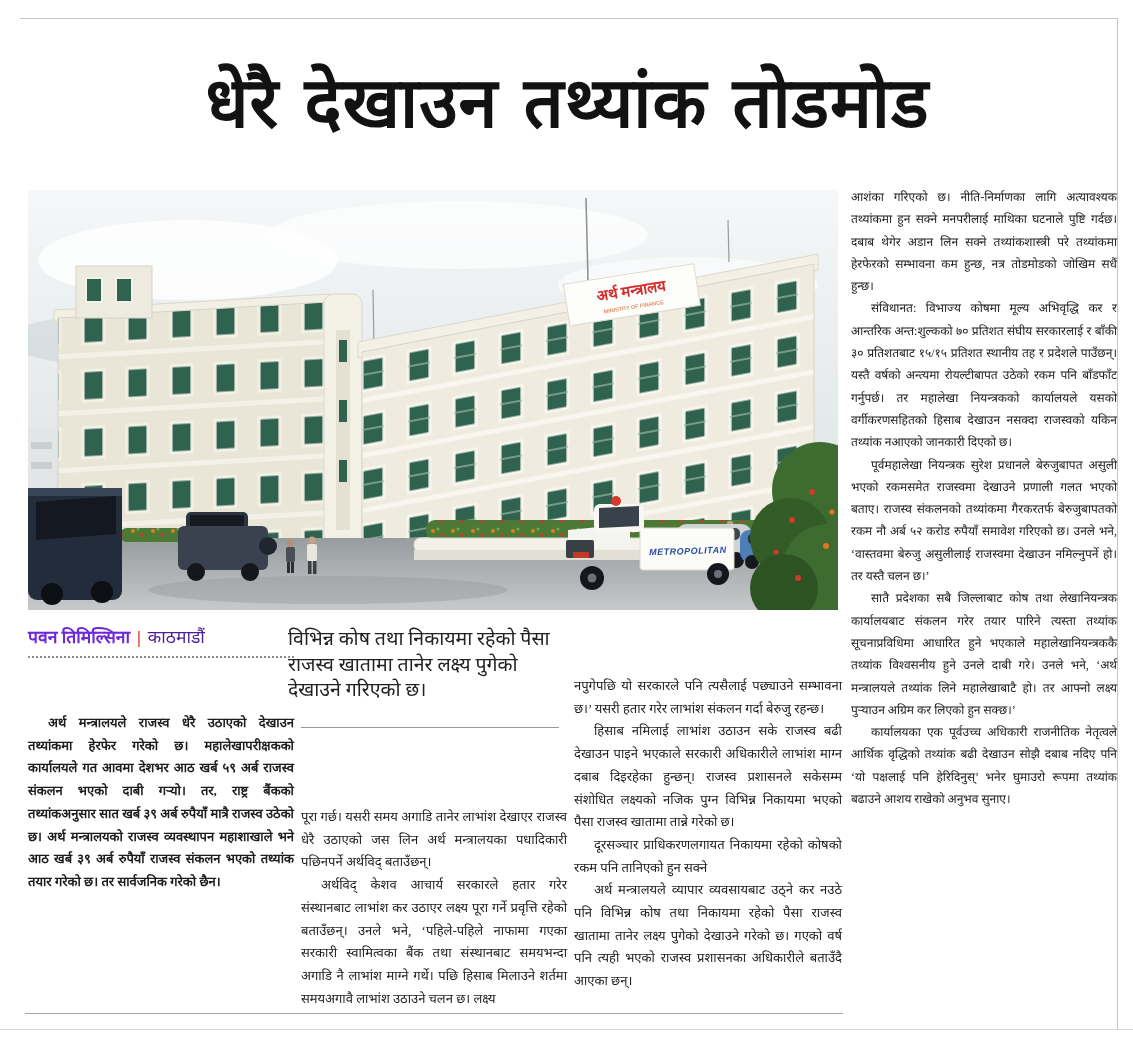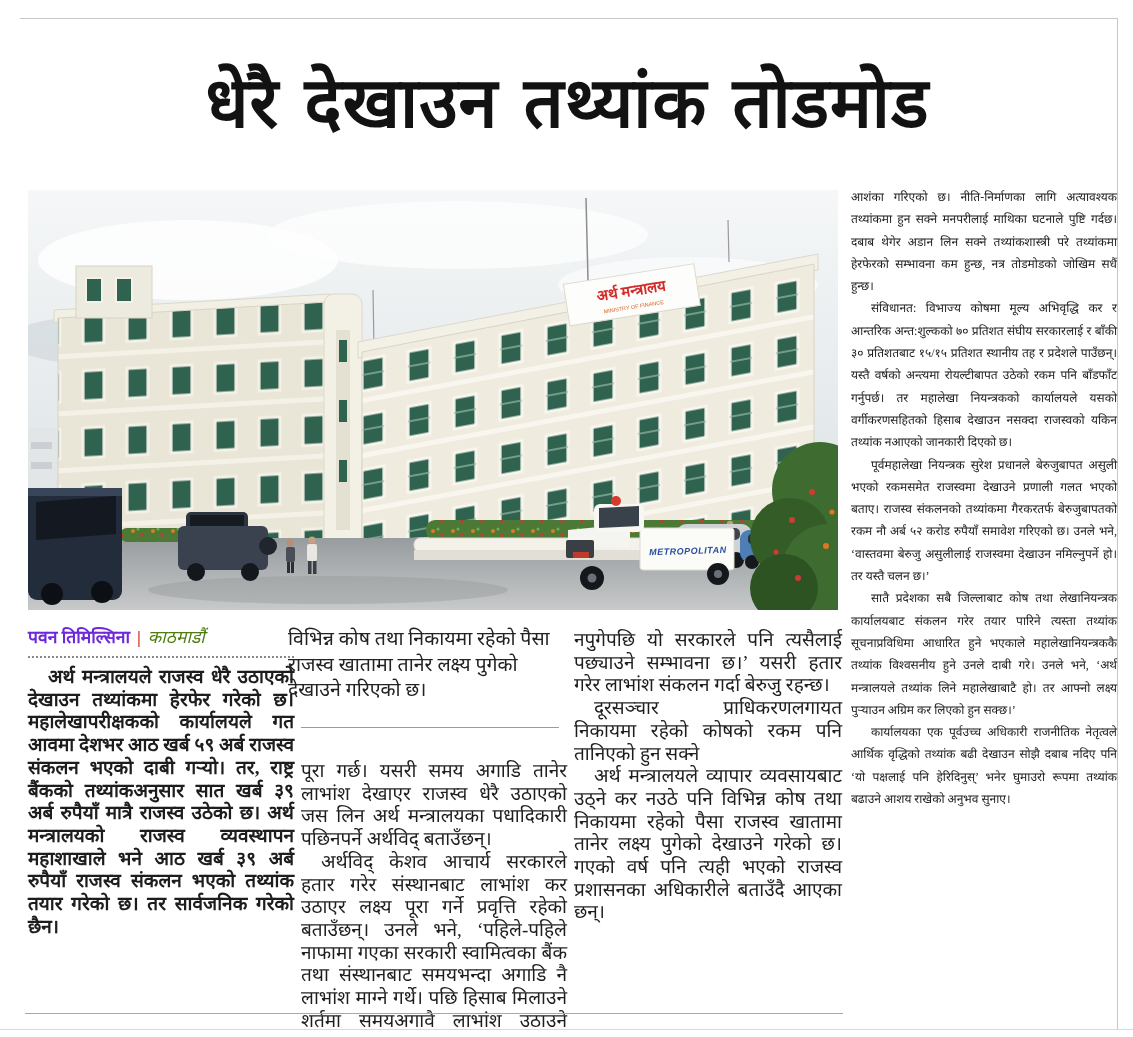--- a/index.html
+++ b/index.html
@@ -19,32 +19,32 @@
     font-family:"DejaVu Sans","Liberation Sans",sans-serif;
     font-weight:700; font-size:70px; letter-spacing:1px; color:#121212; white-space:nowrap;
   }
 
   .photo-frame { position:absolute; left:28px; top:190px; width:810px; height:420px; background:#dfe4e6; }
 
   .col { position:absolute; text-align:justify; }
   .col p { margin:0; }
   .col p.ind { text-indent:20px; }
 
-  .col-body { font-size:19px; line-height:22.7px; color:#1d1d1d; }
+  .col-body { font-size:13px; line-height:22.7px; color:#1d1d1d;margin-top:46px; }
 
   .col1 { left:28px;  top:666px; width:266px;font-weight:bold; }
   .col2 { left:301px; top:760px; width:266px; }
   .col3 { left:574px; top:629px; width:268px; }
   .col4 { left:851px; top:186px; width:266px; font-size:12px; line-height:22.3px; }
 
   .byline { position:absolute; left:28px; top:624px; width:266px; font-size:17.5px;
             padding-bottom:8px; border-bottom:2px dotted #8a8a8a; white-space:nowrap; }
   .byline .author { font-weight:700; color:#6d28d9; }
   .byline .pipe { font-weight:700; margin:0 7px; }
-  .byline .place { font-style:italic; color:#4d7c0f; }
+  .byline .place { color:#4c1d95; }
 
   .standfirst { position:absolute; left:288px; top:626px; width:267px;
                 font-size:19.5px; line-height:25.5px; color:#222; text-align:left; }
   .standfirst-rule { position:absolute; left:301px; top:727px; width:258px; border-top:1.5px solid #9a9a9a; }
 </style>
 </head>
 <body>
 
 <div class="sheet">
 
@@ -222,20 +222,21 @@
     <p class="ind">अर्थ मन्त्रालयले राजस्व धेरै उठाएको देखाउन तथ्यांकमा हेरफेर गरेको छ। महालेखापरीक्षकको कार्यालयले गत आवमा देशभर आठ खर्ब ५९ अर्ब राजस्व संकलन भएको दाबी गऱ्यो। तर, राष्ट्र बैंकको तथ्यांकअनुसार सात खर्ब ३९ अर्ब रुपैयाँ मात्रै राजस्व उठेको छ। अर्थ मन्त्रालयको राजस्व व्यवस्थापन महाशाखाले भने आठ खर्ब ३९ अर्ब रुपैयाँ राजस्व संकलन भएको तथ्यांक तयार गरेको छ। तर सार्वजनिक गरेको छैन।</p>
   </div>
 
   <div class="col col-body col2">
     <p>पूरा गर्छ। यसरी समय अगाडि तानेर लाभांश देखाएर राजस्व धेरै उठाएको जस लिन अर्थ मन्त्रालयका पधादिकारी पछिनपर्ने अर्थविद् बताउँछन्।</p>
     <p class="ind">अर्थविद् केशव आचार्य सरकारले हतार गरेर संस्थानबाट लाभांश कर उठाएर लक्ष्य पूरा गर्ने प्रवृत्ति रहेको बताउँछन्। उनले भने, ‘पहिले-पहिले नाफामा गएका सरकारी स्वामित्वका बैंक तथा संस्थानबाट समयभन्दा अगाडि नै लाभांश माग्ने गर्थे। पछि हिसाब मिलाउने शर्तमा समयअगावै लाभांश उठाउने चलन छ। लक्ष्य</p>
   </div>
 
   <div class="col col-body col3">
     <p>नपुगेपछि यो सरकारले पनि त्यसैलाई पछ्याउने सम्भावना छ।’ यसरी हतार गरेर लाभांश संकलन गर्दा बेरुजु रहन्छ।</p>
+    <p class="ind">हिसाब नमिलाई लाभांश उठाउन सके राजस्व बढी देखाउन पाइने भएकाले सरकारी अधिकारीले लाभांश माग्न दबाब दिइरहेका हुन्छन्। राजस्व प्रशासनले सकेसम्म संशोधित लक्ष्यको नजिक पुग्न विभिन्न निकायमा भएको पैसा राजस्व खातामा तान्ने गरेको छ।</p>
     <p class="ind">दूरसञ्चार प्राधिकरणलगायत निकायमा रहेको कोषको रकम पनि तानिएको हुन सक्ने</p>
     <p class="ind">अर्थ मन्त्रालयले व्यापार व्यवसायबाट उठ्ने कर नउठे पनि विभिन्न कोष तथा निकायमा रहेको पैसा राजस्व खातामा तानेर लक्ष्य पुगेको देखाउने गरेको छ। गएको वर्ष पनि त्यही भएको राजस्व प्रशासनका अधिकारीले बताउँदै आएका छन्।</p>
   </div>
 
   <div class="col col4">
     <p>आशंका गरिएको छ। नीति-निर्माणका लागि अत्यावश्यक तथ्यांकमा हुन सक्ने मनपरीलाई माथिका घटनाले पुष्टि गर्दछ। दबाब थेगेर अडान लिन सक्ने तथ्यांकशास्त्री परे तथ्यांकमा हेरफेरको सम्भावना कम हुन्छ, नत्र तोडमोडको जोखिम सधैं हुन्छ।</p>
     <p class="ind">संविधानत: विभाज्य कोषमा मूल्य अभिवृद्धि कर र आन्तरिक अन्त:शुल्कको ७० प्रतिशत संघीय सरकारलाई र बाँकी ३० प्रतिशतबाट १५/१५ प्रतिशत स्थानीय तह र प्रदेशले पाउँछन्। यस्तै वर्षको अन्त्यमा रोयल्टीबापत उठेको रकम पनि बाँडफाँट गर्नुपर्छ। तर महालेखा नियन्त्रकको कार्यालयले यसको वर्गीकरणसहितको हिसाब देखाउन नसक्दा राजस्वको यकिन तथ्यांक नआएको जानकारी दिएको छ।</p>
     <p class="ind">पूर्वमहालेखा नियन्त्रक सुरेश प्रधानले बेरुजुबापत असुली भएको रकमसमेत राजस्वमा देखाउने प्रणाली गलत भएको बताए। राजस्व संकलनको तथ्यांकमा गैरकरतर्फ बेरुजुबापतको रकम नौ अर्ब ५२ करोड रुपैयाँ समावेश गरिएको छ। उनले भने, ‘वास्तवमा बेरुजु असुलीलाई राजस्वमा देखाउन नमिल्नुपर्ने हो। तर यस्तै चलन छ।’</p>
     <p class="ind">सातै प्रदेशका सबै जिल्लाबाट कोष तथा लेखानियन्त्रक कार्यालयबाट संकलन गरेर तयार पारिने त्यस्ता तथ्यांक सूचनाप्रविधिमा आधारित हुने भएकाले महालेखानियन्त्रककै तथ्यांक विश्वसनीय हुने उनले दाबी गरे। उनले भने, ‘अर्थ मन्त्रालयले तथ्यांक लिने महालेखाबाटै हो। तर आफ्नो लक्ष्य पुऱ्याउन अग्रिम कर लिएको हुन सक्छ।’</p>
     <p class="ind">कार्यालयका एक पूर्वउच्च अधिकारी राजनीतिक नेतृत्वले आर्थिक वृद्धिको तथ्यांक बढी देखाउन सोझै दबाब नदिए पनि ‘यो पक्षलाई पनि हेरिदिनुस्’ भनेर घुमाउरो रूपमा तथ्यांक बढाउने आशय राखेको अनुभव सुनाए।</p>

